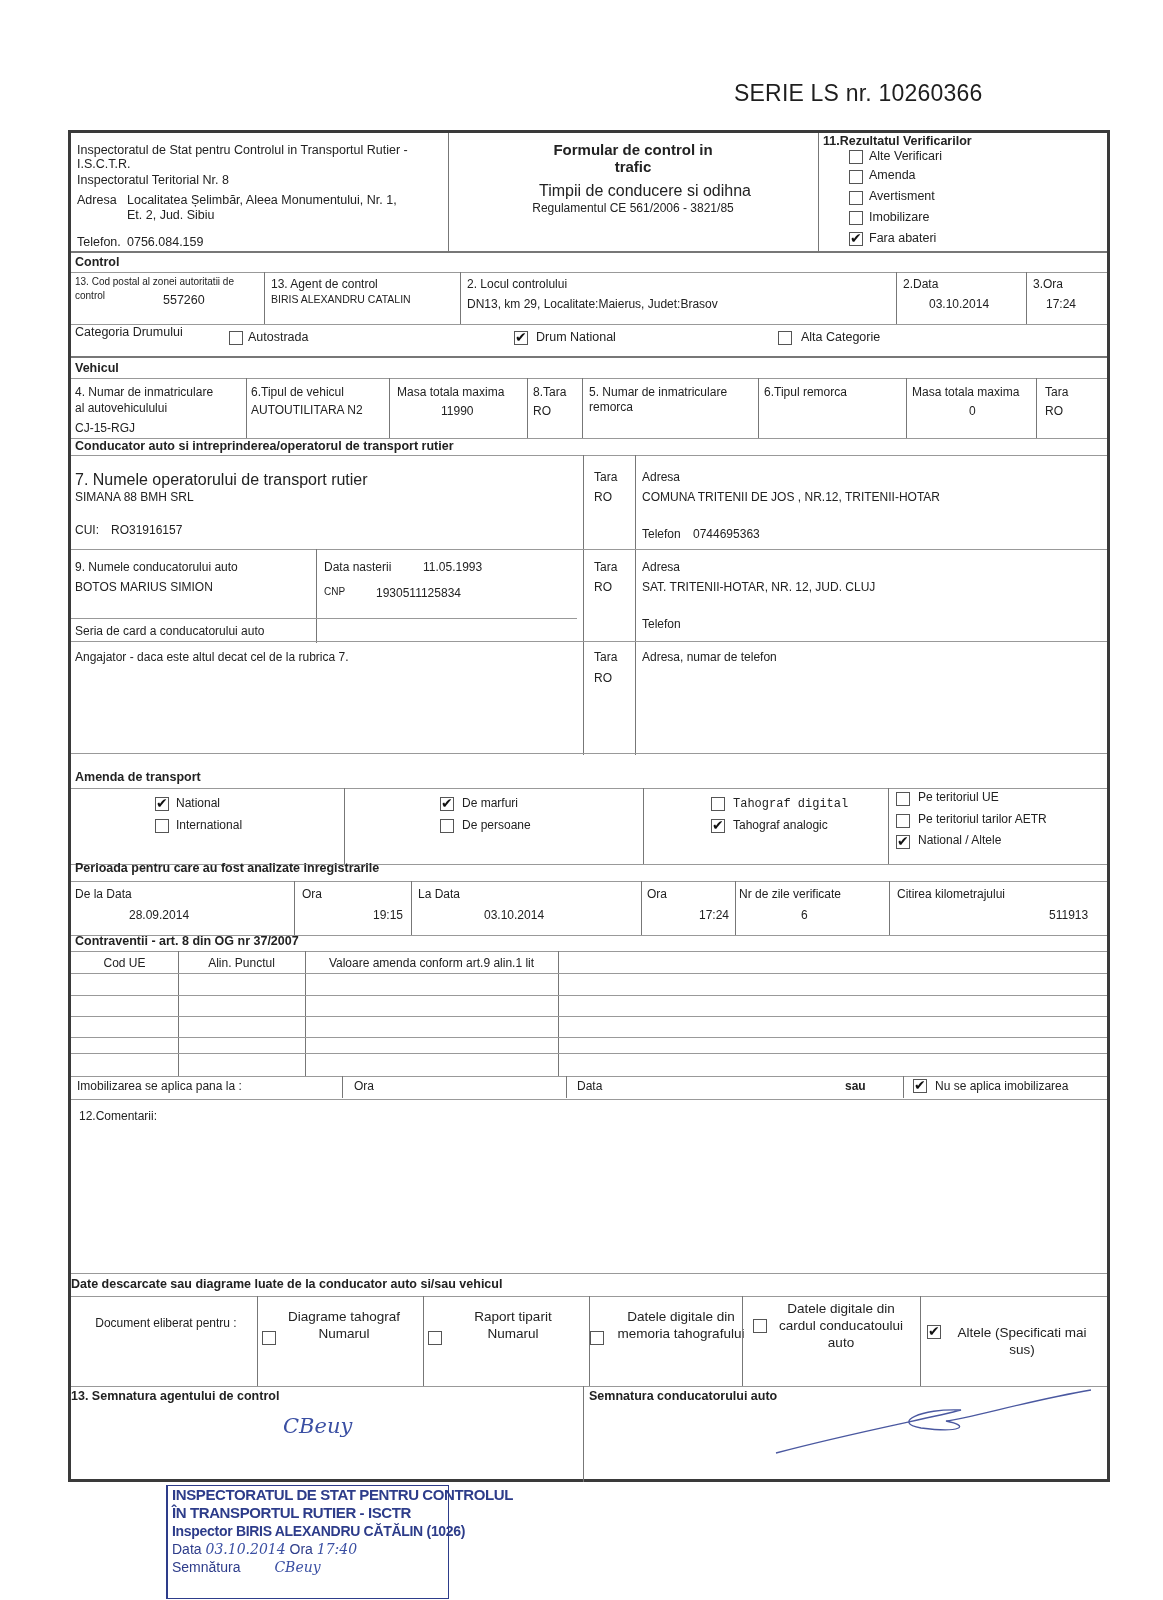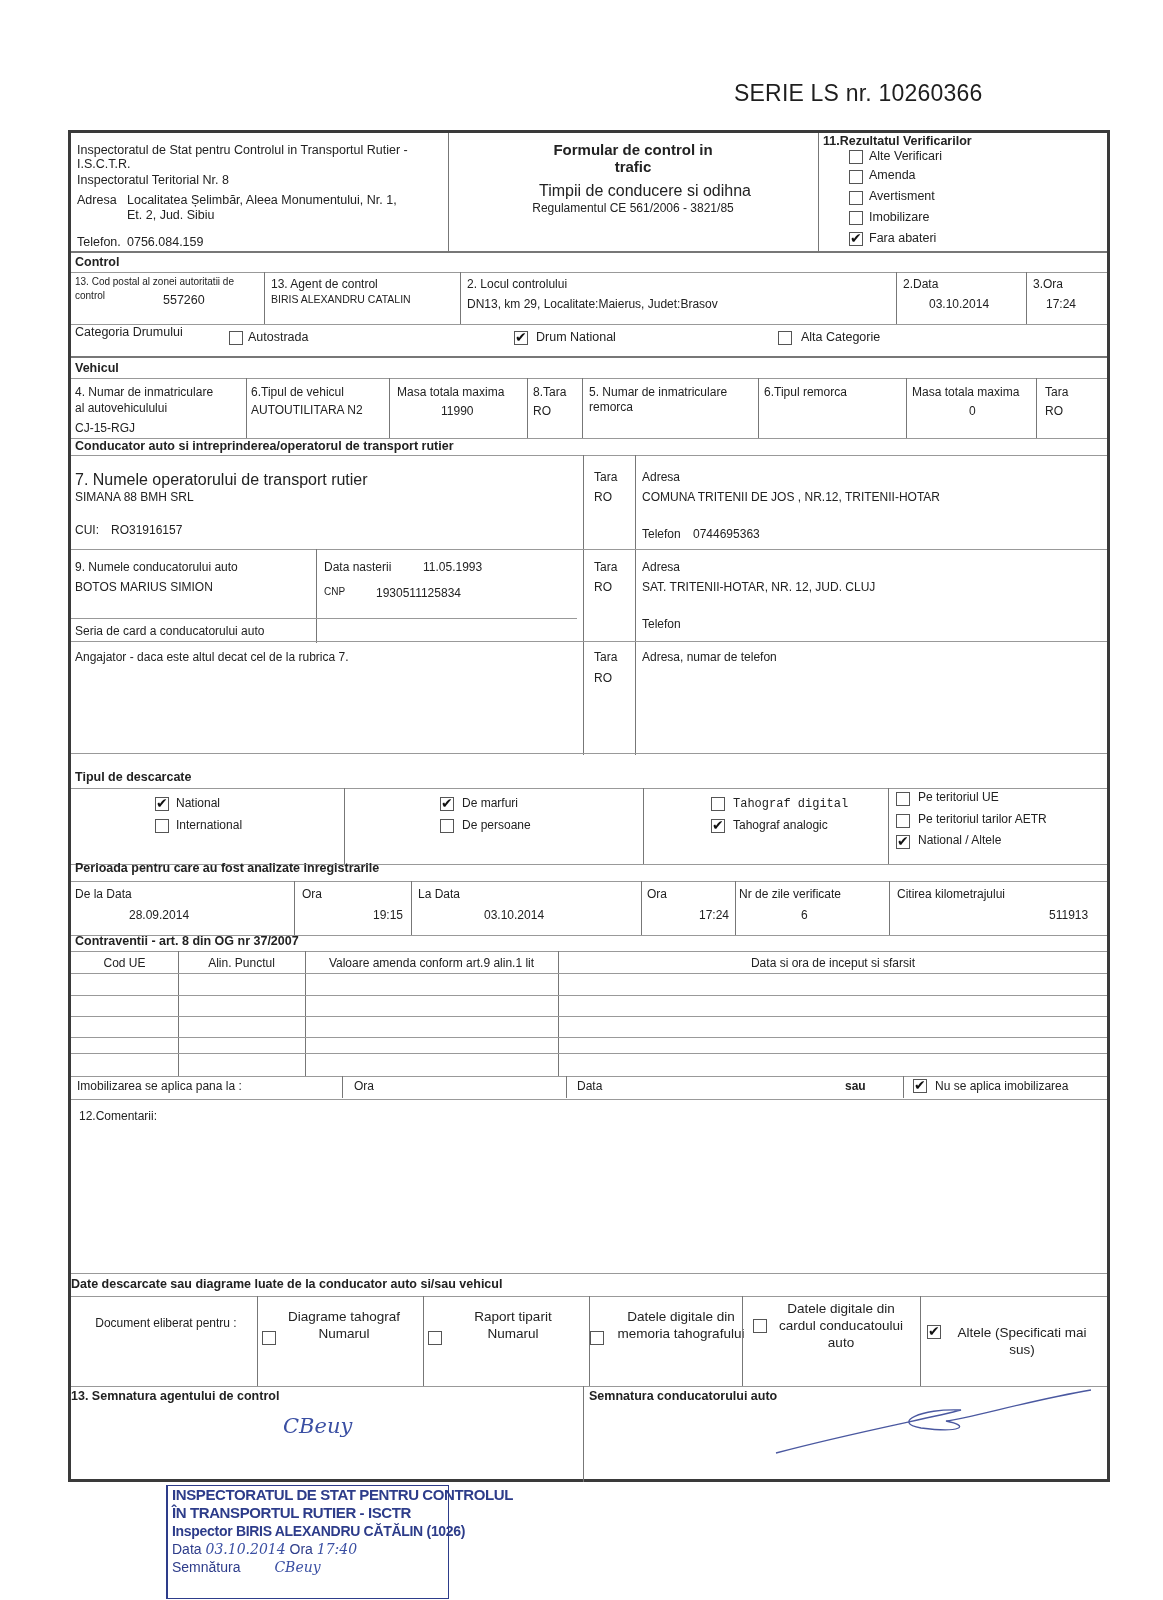--- a/index.html
+++ b/index.html
@@ -146,21 +146,21 @@
   <div class="t" style="left:571px;top:447px;font-size:12px;">SAT. TRITENII-HOTAR, NR. 12, JUD. CLUJ</div>
   <div class="t" style="left:571px;top:484px;font-size:12px;">Telefon</div>
   <div class="hl thin" style="top:508px;"></div>
 
   <div class="t" style="left:4px;top:517px;font-size:12px;">Angajator - daca este altul decat cel de la rubrica 7.</div>
   <div class="t" style="left:523px;top:517px;font-size:12px;">Tara</div>
   <div class="t" style="left:523px;top:538px;font-size:12px;">RO</div>
   <div class="t" style="left:571px;top:517px;font-size:12px;">Adresa, numar de telefon</div>
   <div class="hl thin" style="top:620px;"></div>
 
-  <div class="sec" style="top:637px;">Tipul de descarcate</div>
+  <div class="sec" style="top:637px;">Amenda de transport</div>
   <div class="hl thin" style="top:655px;"></div>
   <div class="cb on" style="left:84px;top:664px;"></div>
   <div class="t" style="left:105px;top:663px;font-size:12px;">National</div>
   <div class="cb" style="left:84px;top:686px;"></div>
   <div class="t" style="left:105px;top:685px;font-size:12px;">International</div>
   <div class="vl" style="left:273px;top:655px;height:76px;"></div>
   <div class="cb on" style="left:369px;top:664px;"></div>
   <div class="t" style="left:391px;top:663px;font-size:12px;">De marfuri</div>
   <div class="cb" style="left:369px;top:686px;"></div>
   <div class="t" style="left:391px;top:685px;font-size:12px;">De persoane</div>
@@ -200,21 +200,20 @@
   <div class="hl thin" style="top:802px;"></div>
 
   <div class="sec" style="top:801px;">Contraventii -   art. 8 din OG nr 37/2007</div>
   <div class="hl thin" style="top:818px;"></div>
   <div class="t center" style="left:0;width:107px;top:823px;font-size:12px;">Cod UE</div>
   <div class="vl" style="left:107px;top:818px;height:125px;"></div>
   <div class="t center" style="left:107px;width:127px;top:823px;font-size:12px;">Alin.  Punctul</div>
   <div class="vl" style="left:234px;top:818px;height:125px;"></div>
   <div class="t center" style="left:234px;width:253px;top:823px;font-size:12px;">Valoare amenda conform art.9 alin.1 lit</div>
   <div class="vl" style="left:487px;top:818px;height:125px;"></div>
-  <div class="t center" style="left:487px;width:550px;top:823px;font-size:12px;">Data si ora de inceput si sfarsit</div>
   <div class="hl thin" style="top:840px;"></div>
   <div class="hl thin" style="top:862px;"></div>
   <div class="hl thin" style="top:883px;"></div>
   <div class="hl thin" style="top:904px;"></div>
   <div class="hl thin" style="top:920px;"></div>
   <div class="hl thin" style="top:943px;"></div>
 
   <div class="t" style="left:6px;top:946px;font-size:12px;">Imobilizarea se aplica pana la :</div>
   <div class="vl" style="left:271px;top:943px;height:22px;"></div>
   <div class="t" style="left:283px;top:946px;font-size:12px;">Ora</div>

